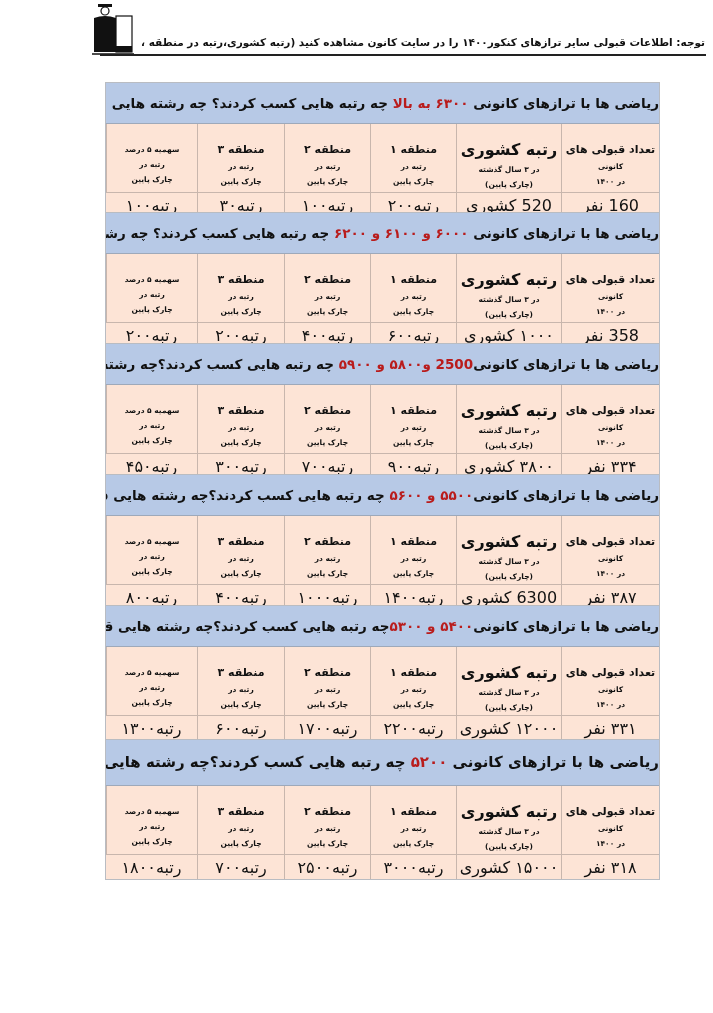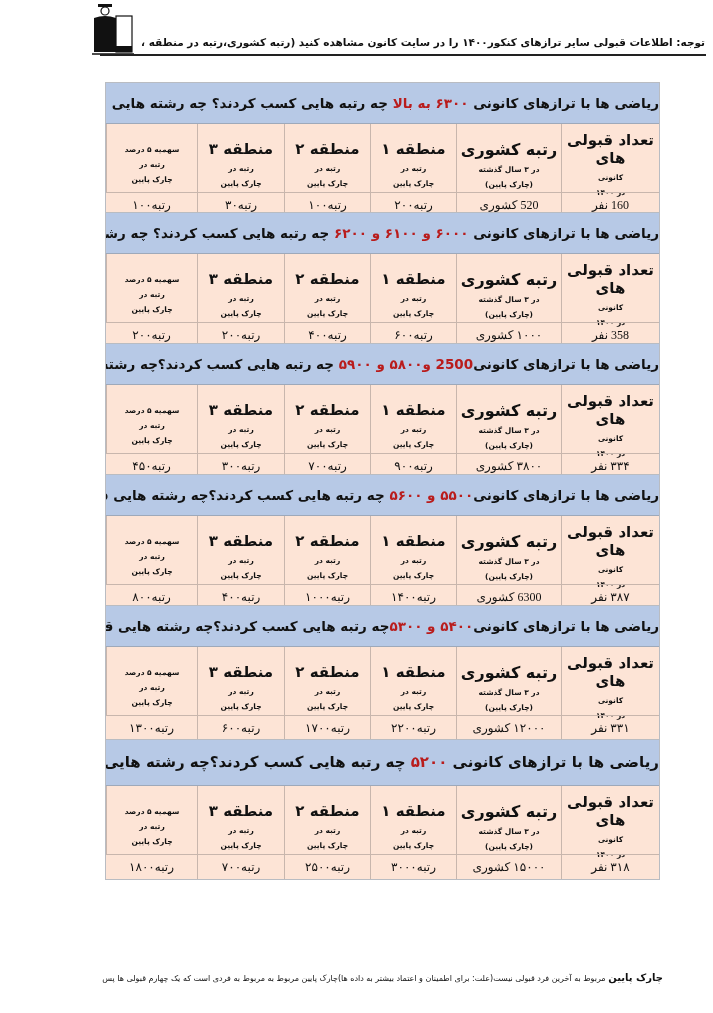--- a/index.html
+++ b/index.html
@@ -34,24 +34,24 @@
     display: grid;
     grid-template-columns: 98px 105px 86px 86px 87px 91px;
   }
   .tbl .cell {
     border-left: 1px solid #c8b6ad;
     text-align: center; font-size: 7.5px; font-weight: bold;
     display: flex; flex-direction: column; justify-content: center; align-items: center;
   }
   .tbl .cell:last-child { border-left: none; }
   .tbl .hdr { height: 56px; gap: 6px; padding-top: 12px; }
-  .tbl .hdr .l1 { font-size: 15px; }
+  .tbl .hdr .l1 { font-size: 11px; }
   .tbl .hdr .l1.big { font-size: 16px; }
   .tbl .val {
-    height: 24px; font-size: 12px; font-weight: normal; border-top: 1px solid #c8b6ad; font-family: Liberation Serif, serif;
+    height: 24px; font-size: 16px; font-weight: normal; border-top: 1px solid #c8b6ad;
   }
   .footnote {
     position: absolute; left: 12px; right: 50px; top: 968px;
     direction: rtl; text-align: right; font-size: 8px; line-height: 20px;
   }
   .footnote .lead { font-size: 10px; font-weight: bold; }
 </style>
 </head>
 <body>
 
@@ -315,14 +315,13 @@
     <div class="cell val">۳۱۸ نفر</div>
     <div class="cell val">۱۵۰۰۰ کشوری</div>
     <div class="cell val">رتبه۳۰۰۰</div>
     <div class="cell val">رتبه۲۵۰۰</div>
     <div class="cell val">رتبه۷۰۰</div>
     <div class="cell val">رتبه۱۸۰۰</div>
   </div>
 </div>
 
 <div class="footnote">
-  <div><span class="lead">چارک پایین</span><span> مربوط به آخرین فرد قبولی نیست(علت: برای اطمینان و اعتماد بیشتر به داده ها)چارک پایین مربوط به مربوط به فردی است که یک چهارم قبولی ها پس</span></div>
 </div>
 
 </body></html>

